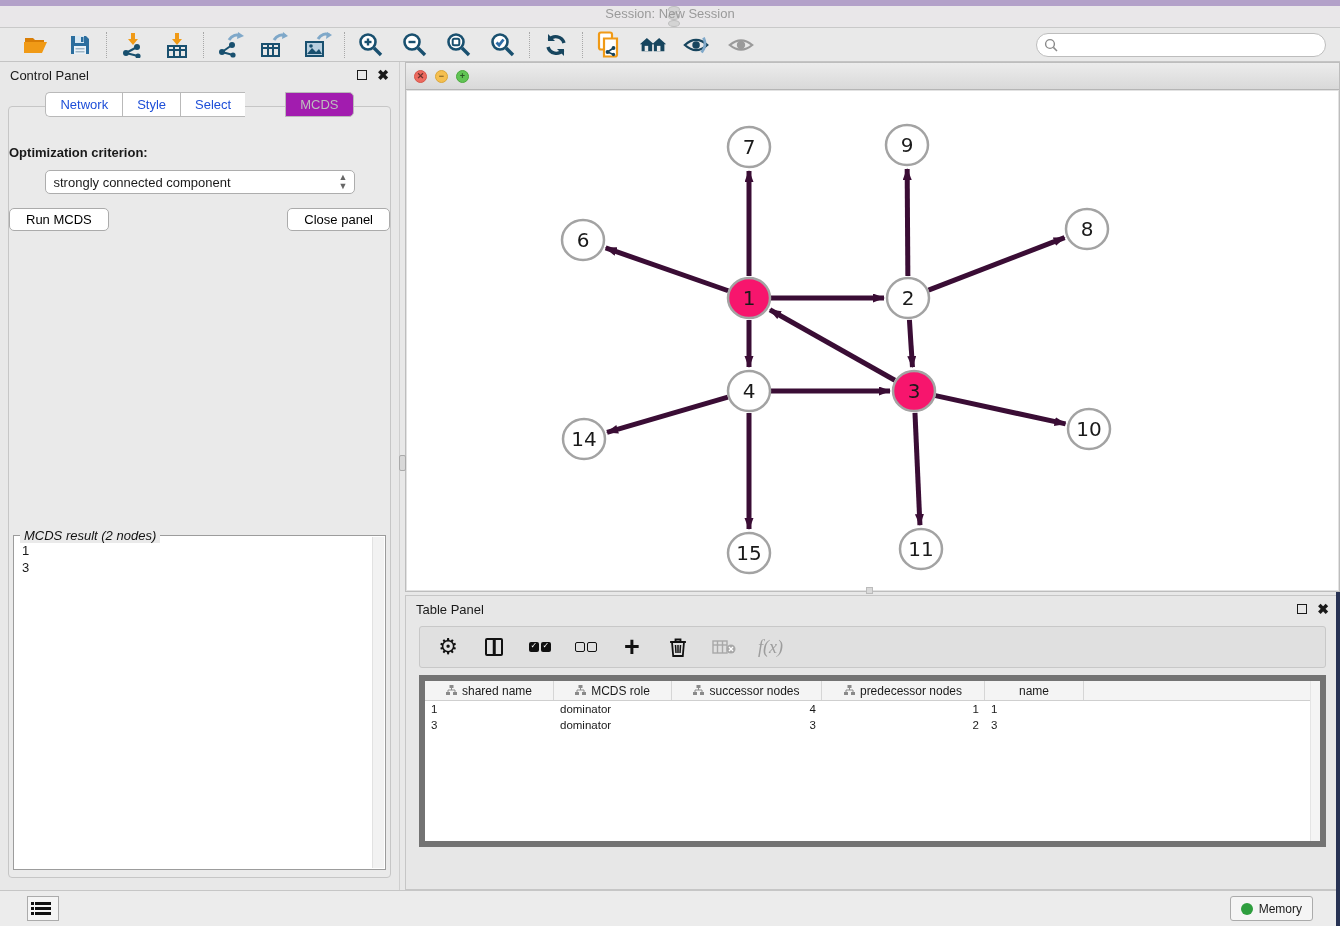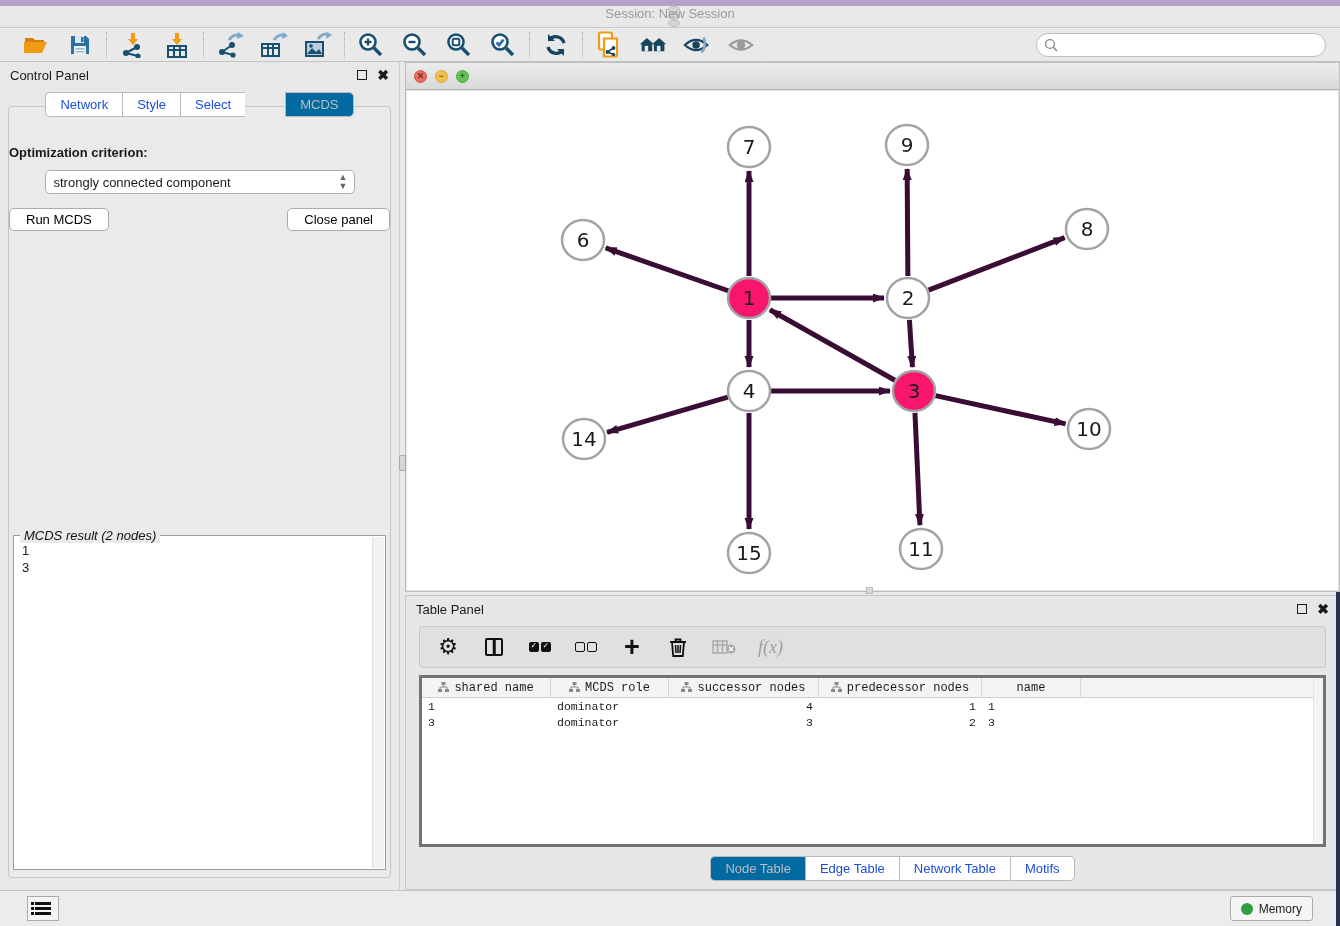--- a/index.html
+++ b/index.html
@@ -51,21 +51,21 @@
   .panel-header-icons { margin-left:auto; display:flex; gap:10px; align-items:center; }
   .float-icon { width:10px; height:10px; border:1.6px solid #1a1a1a; display:inline-block; }
   .close-icon { font-size:14px; font-weight:bold; color:#1a1a1a; line-height:10px; }
   .cp-tabs { display:flex; justify-content:center; position:relative; z-index:2; margin-top:4px; }
   .cp-tab, .tp-tab {
     font-size:13px; padding:4px 14px; background:#fff; border:1px solid #b9b9b9;
     border-right:none; color:#1d4ed8; cursor:default;
   }
   .cp-tab:first-child, .tp-tab:first-child { border-radius:5px 0 0 5px; }
   .cp-tab:last-child, .tp-tab:last-child { border-right:1px solid #b9b9b9; border-radius:0 5px 5px 0; }
-  .cp-tab.selected, .tp-tab.selected { background:#0369a1; color:#bdbdbd;margin-left:40px; }
+  .cp-tab.selected, .tp-tab.selected { background:#a21caf; color:#bdbdbd;margin-left:40px; }
   .cp-content {
     position:absolute; left:8px; right:8px; top:55px; bottom:12px;
     background:#eaeaea; border:1px solid #c6c6c6; border-radius:4px; margin-top:-11px; z-index:1;
     padding-top:18px;
   }
   .opt-label { font-size:13px; font-weight:bold; margin-top:20px; }
   .opt-select {
     margin:10px auto 0; width:310px; height:24px; background:#fff;
     border:1px solid #adadad; border-radius:5px; display:flex; align-items:center;
     font-size:13px; padding:0 8px; position:relative; cursor:default;
@@ -119,21 +119,21 @@
   .colsplit { width:18px; height:18px; border:2.5px solid #111; border-radius:2px; position:relative; }
   .colsplit::after { content:""; position:absolute; left:50%; top:0; bottom:0; width:2.5px; background:#111; transform:translateX(-50%); }
   .cb { width:10px; height:10px; display:inline-block; margin:0 1px; position:relative; }
   .cb.checked { background:#111; border-radius:2px; }
   .cb.checked::after { content:"✓"; color:#fff; font-size:8px; position:absolute; left:1.5px; top:-1px; }
   .cb.empty { border:1.6px solid #111; border-radius:2px; }
   .plus-glyph { font-size:27px; font-weight:bold; color:#111; line-height:20px; }
   .fx-label { font-family:"Liberation Serif", serif; font-style:italic; font-size:18px; color:#9d9d9d; }
   .tp-table {
     position:absolute; left:13px; right:13px; top:79px; height:172px;
-    background:#fff; border:3px solid #737373; overflow:hidden;font-family:Liberation Mono, monospace;
+    background:#fff; border:6px solid #737373; overflow:hidden;
   }
   .tp-table-scroll { position:absolute; top:0; right:0; bottom:0; width:10px; background:#f4f4f4; border-left:1px solid #e4e4e4; }
   .thead { display:flex; height:20px; border-bottom:1px solid #cfcfcf; background:#f4f4f4; font-size:12px; }
   .th { display:flex; align-items:center; justify-content:center; gap:5px; border-right:1px solid #d6d6d6; position:relative; cursor:default; }
   .tree-icon { flex:none; }
   .trow { display:flex; height:16px; font-size:11.5px; align-items:center; }
   .td { padding:0 6px; white-space:nowrap; overflow:hidden; }
   .tp-tabs { position:absolute; left:0; right:0; bottom:8px; display:flex; justify-content:center; }
   
   .statusbar {
@@ -528,26 +528,20 @@
         <div class="trow">
           <div class="td" style="width: 129px; text-align: left;">3</div>
           <div class="td" style="width: 118px; text-align: left;">dominator</div>
           <div class="td" style="width: 150px; text-align: right;">3</div>
           <div class="td" style="width: 163px; text-align: right;">2</div>
           <div class="td" style="width: 99px; text-align: left;">3</div>
         </div>
       </div>
     <div class="tp-table-scroll"></div>
   </div>
-  <div class="tp-tabs">
-    <span class="tp-tab selected">Node Table</span>
-    <span class="tp-tab">Edge Table</span>
-    <span class="tp-tab">Network Table</span>
-    <span class="tp-tab">Motifs</span>
-  </div>
 </div>
 
 <div class="statusbar">
   <div class="status-left-btn">
     <span class="list-line"></span>
       <span class="list-line"></span>
       <span class="list-line"></span>
   </div>
   <div class="memory-btn">
     <span class="mem-dot"></span>

